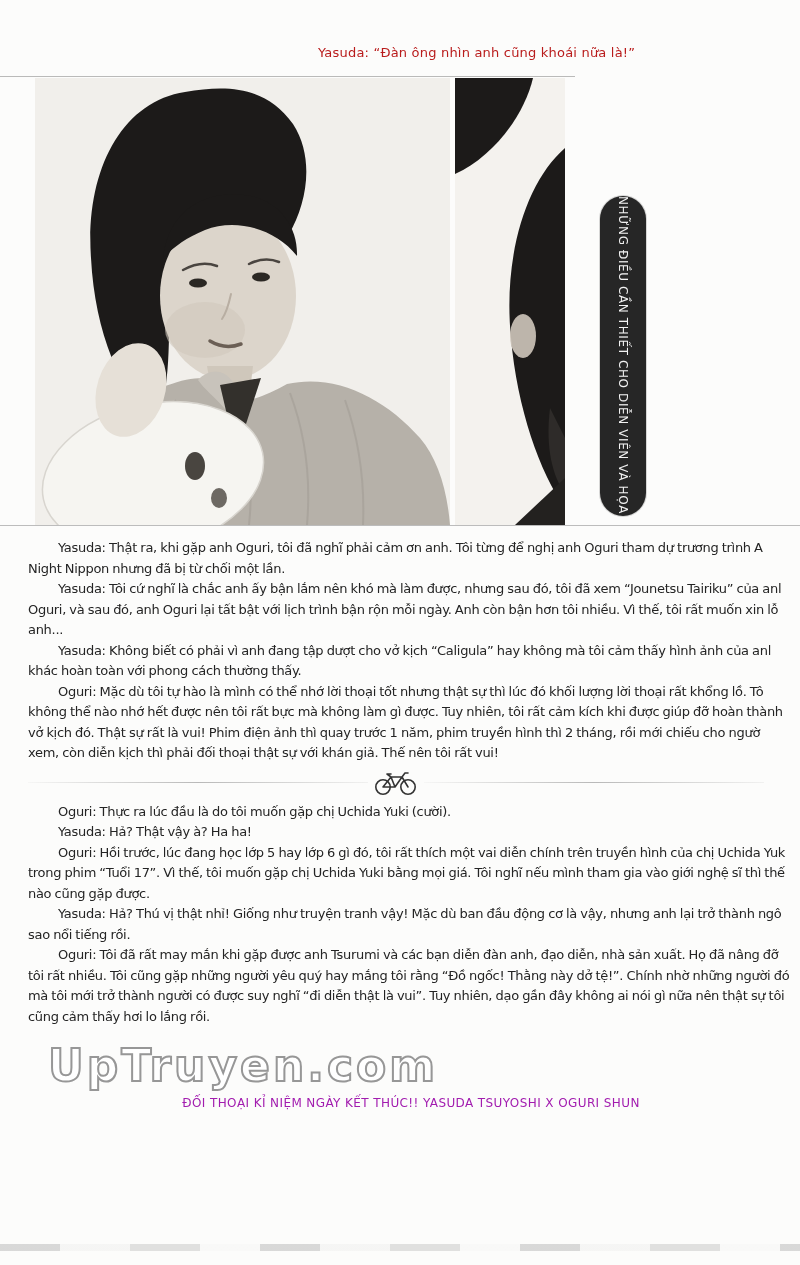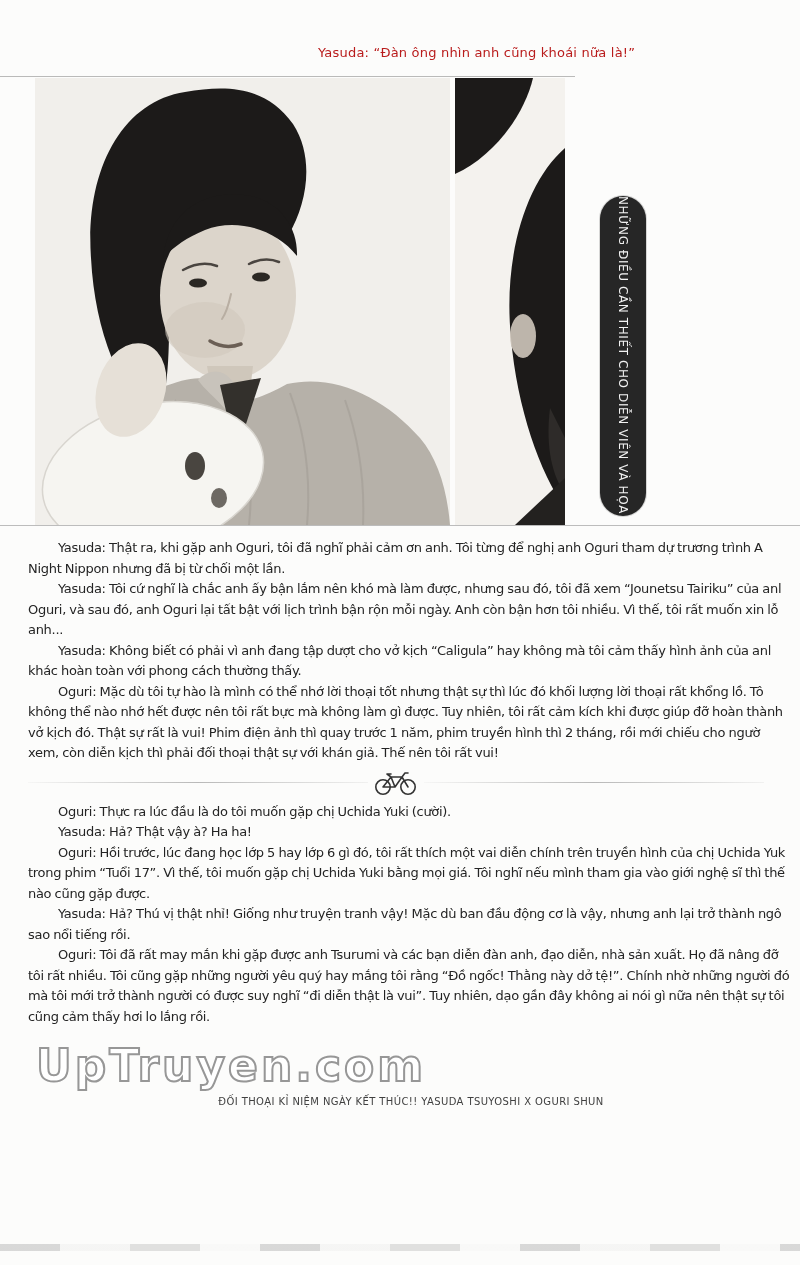--- a/index.html
+++ b/index.html
@@ -27,25 +27,25 @@
   .content{position:absolute;left:28px;top:538px;width:766px;}
   .para{
     margin:0;text-indent:30px;font-size:13px;line-height:20.5px;
     letter-spacing:-0.3px;word-spacing:-0.5px;color:#242424;
   }
   .section2{margin-top:6px;}
   .divider{display:flex;align-items:center;height:26px;margin:6px 30px 4px 0;}
   .divline{flex:1;height:1px;background:linear-gradient(90deg,rgba(140,140,140,.05),rgba(130,130,130,.55),rgba(140,140,140,.1));}
   .bicycle{flex:0 0 auto;margin:0 6px;}
   .watermark{
-    margin:14px 0 0 8px;font-size:44px;font-weight:700;letter-spacing:3px;line-height:50px;
+    margin:14px 0 0 20px;font-size:44px;font-weight:700;letter-spacing:3px;line-height:50px;
     color:#ffffff;-webkit-text-stroke:2px #979797;white-space:nowrap;
   }
   .footer-caption{
-    margin-top:5px;text-align:center;font-size:10px;letter-spacing:.4px;color:#404040;white-space:nowrap;
+    margin-top:5px;text-align:center;font-size:12px;letter-spacing:.4px;color:#a21caf;white-space:nowrap;
   }
   .scan-band{
     position:absolute;left:0;top:1244px;width:800px;height:7px;opacity:.55;filter:blur(.5px);
     background:repeating-linear-gradient(90deg,rgba(70,70,70,.35) 0 60px,rgba(160,160,160,.12) 60px 130px,rgba(70,70,70,.28) 130px 200px,rgba(190,190,190,.08) 200px 260px);
   }
 </style>
 </head>
 <body>
 
 <div class="page">

